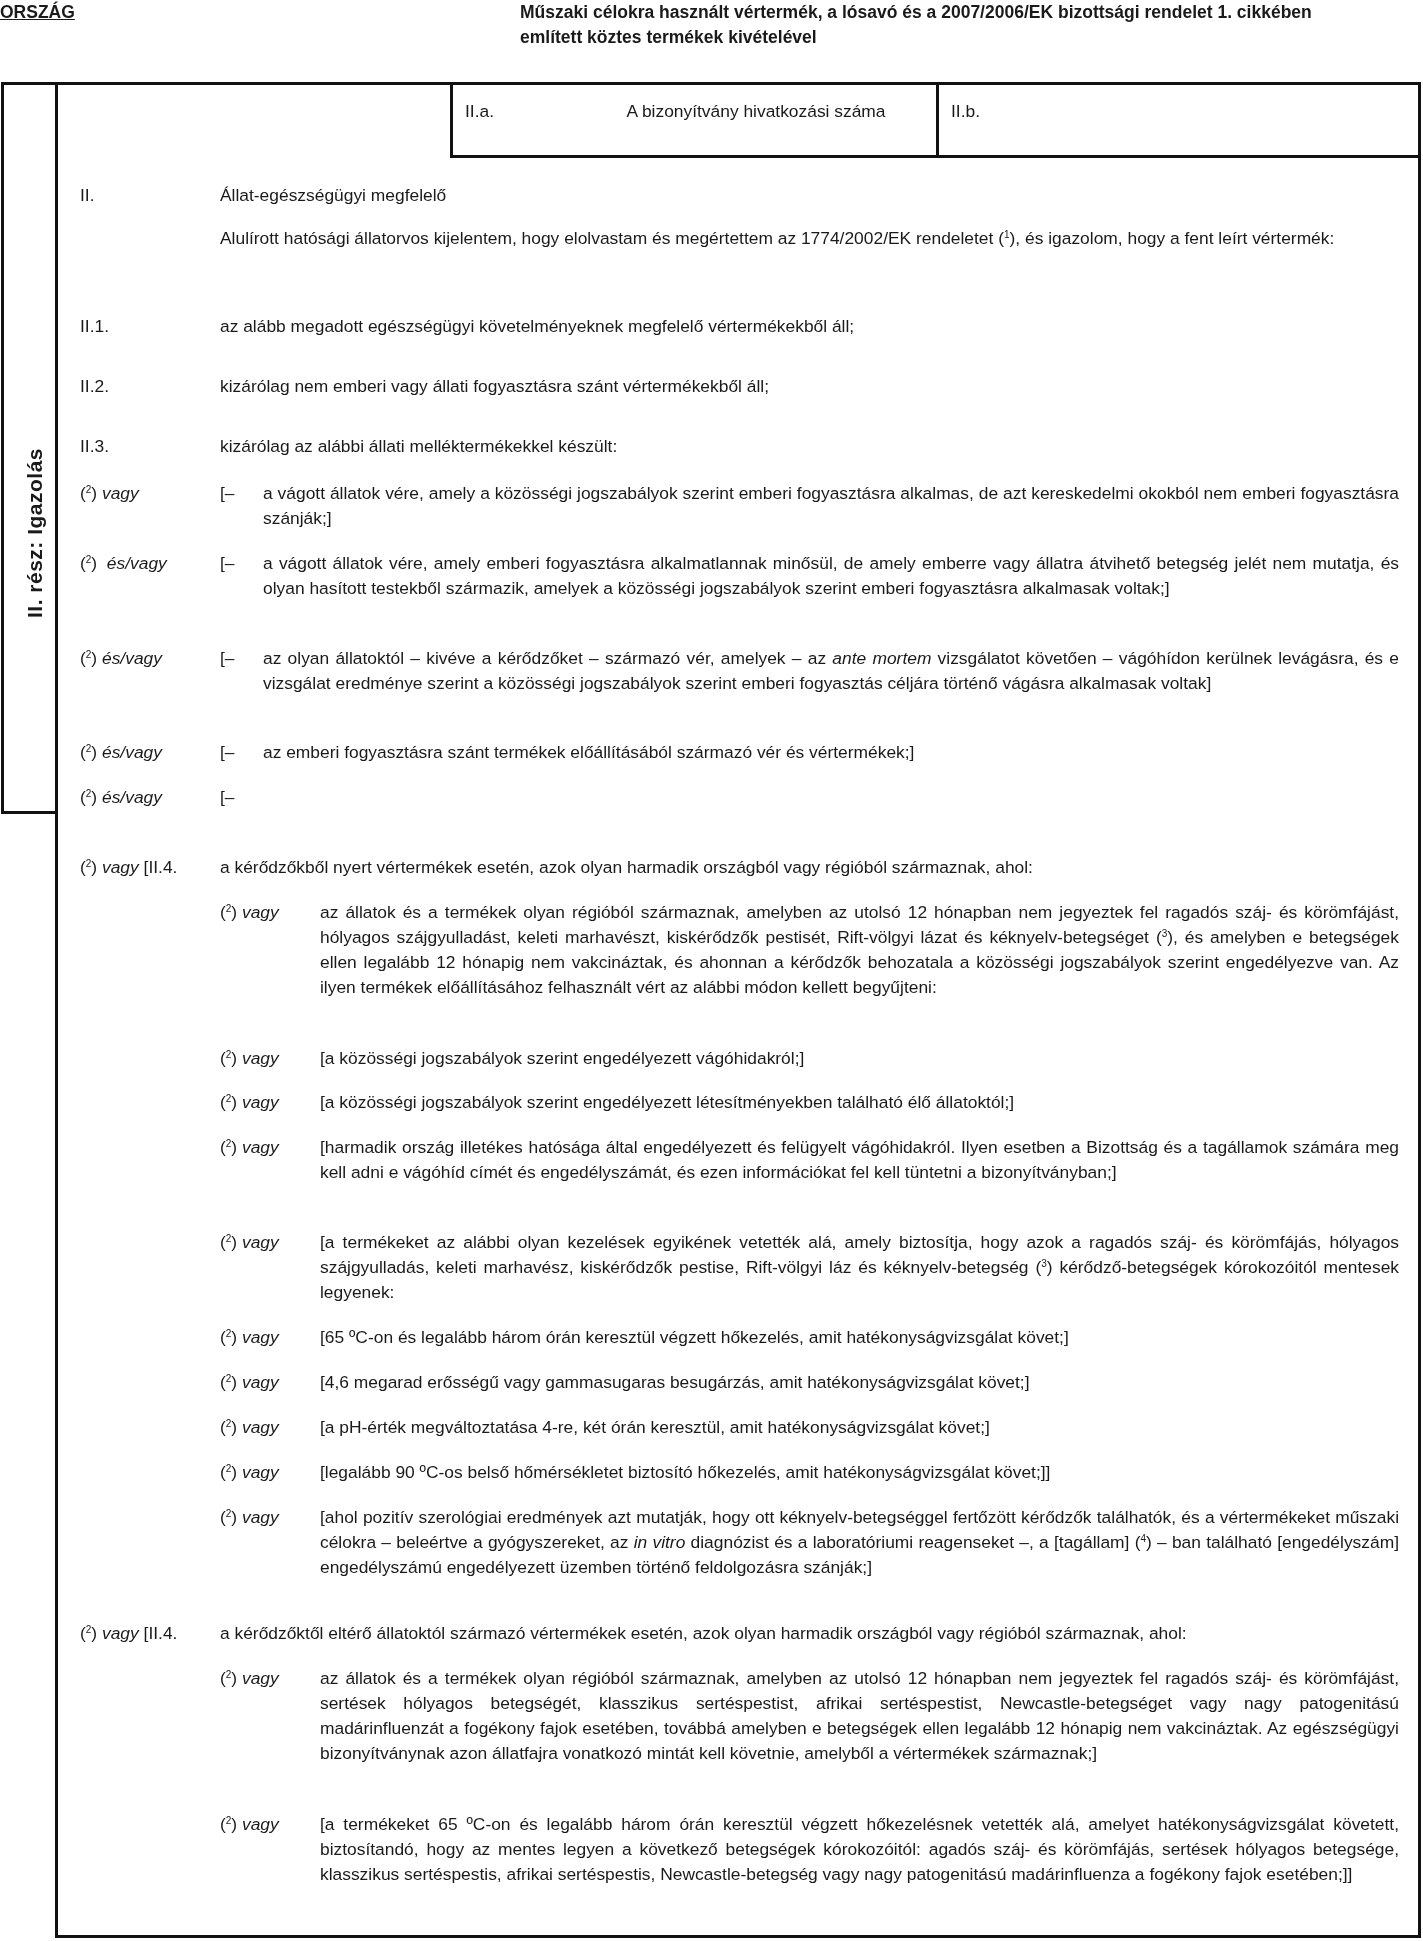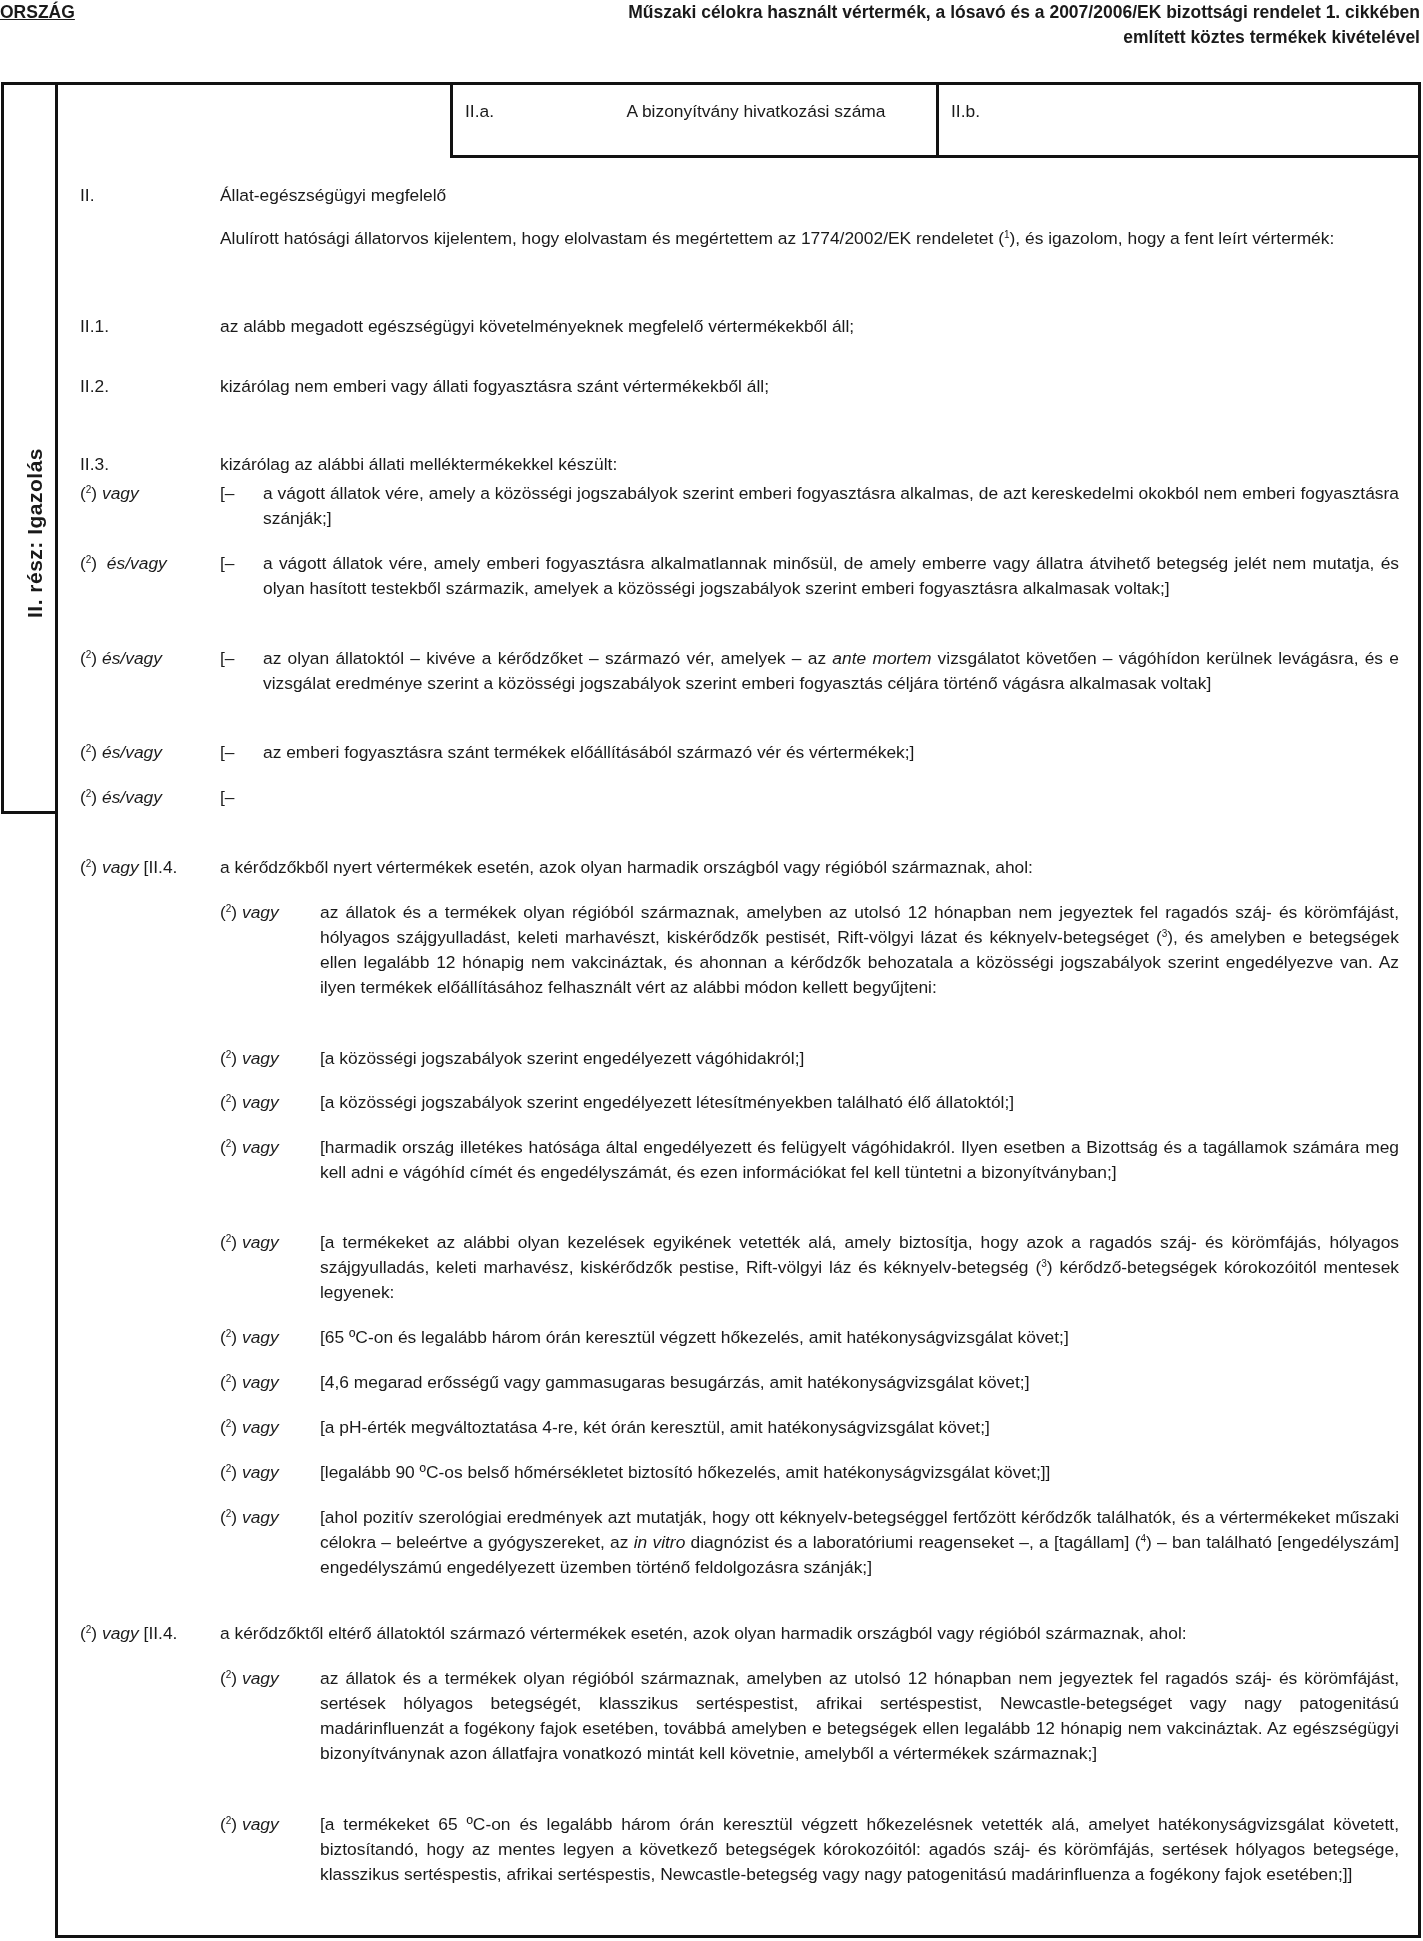--- a/index.html
+++ b/index.html
@@ -5,21 +5,21 @@
   html, body { margin: 0; padding: 0; background: #ffffff; }
   body {
     width: 1423px; height: 1941px; position: relative; overflow: hidden;
     font-family: "Liberation Sans", sans-serif; color: #1a1a1a;
     font-size: 17.4px; line-height: 25px;
   }
   .hdr-country {
     position: absolute; left: 0; top: 0; font-weight: bold; font-size: 17.5px; text-decoration: underline;
   }
   .hdr-title {
-    position: absolute; right: 3px; top: 0; width: 900px; text-align: right;
+    position: absolute; right: 3px; top: 0; width: 900px; 
     font-weight: bold; font-size: 17.5px; line-height: 25px;
   }
   .sidebar-box {
     position: absolute; left: 1px; top: 82px; width: 54px; height: 732px;
     border: 3px solid #111; border-right: none; box-sizing: border-box;
   }
   .sidebar-label {
     position: absolute; left: 30px; top: 448px;
     transform: translate(-50%, -50%) rotate(-90deg);
     white-space: nowrap; font-weight: bold; font-size: 21px; letter-spacing: 0.5px;
@@ -82,21 +82,21 @@
 </div>
 
 <div class="row" style="top:314px;">
   <span class="lbl">II.1.</span>
   <div class="txt">az alább megadott egészségügyi követelményeknek megfelelő vértermékekből áll;</div>
 </div>
 <div class="row" style="top:374px;">
   <span class="lbl">II.2.</span>
   <div class="txt">kizárólag nem emberi vagy állati fogyasztásra szánt vértermékekből áll;</div>
 </div>
-<div class="row" style="top:452px;">
+<div class="row" style="top:434px;">
   <span class="lbl">II.3.</span>
   <div class="txt">kizárólag az alábbi állati melléktermékekkel készült:</div>
 </div>
 
 <div class="row bracket" style="top:481px;">
   <span class="lbl">(<sup>2</sup>) <i>vagy</i></span>
   <span class="brk">[–</span>
   <div class="txt">a vágott állatok vére, amely a közösségi jogszabályok szerint emberi fogyasztásra alkalmas, de azt kereskedelmi okokból nem emberi fogyasztásra szánják;]</div>
 </div>
 <div class="row bracket" style="top:551px;">

